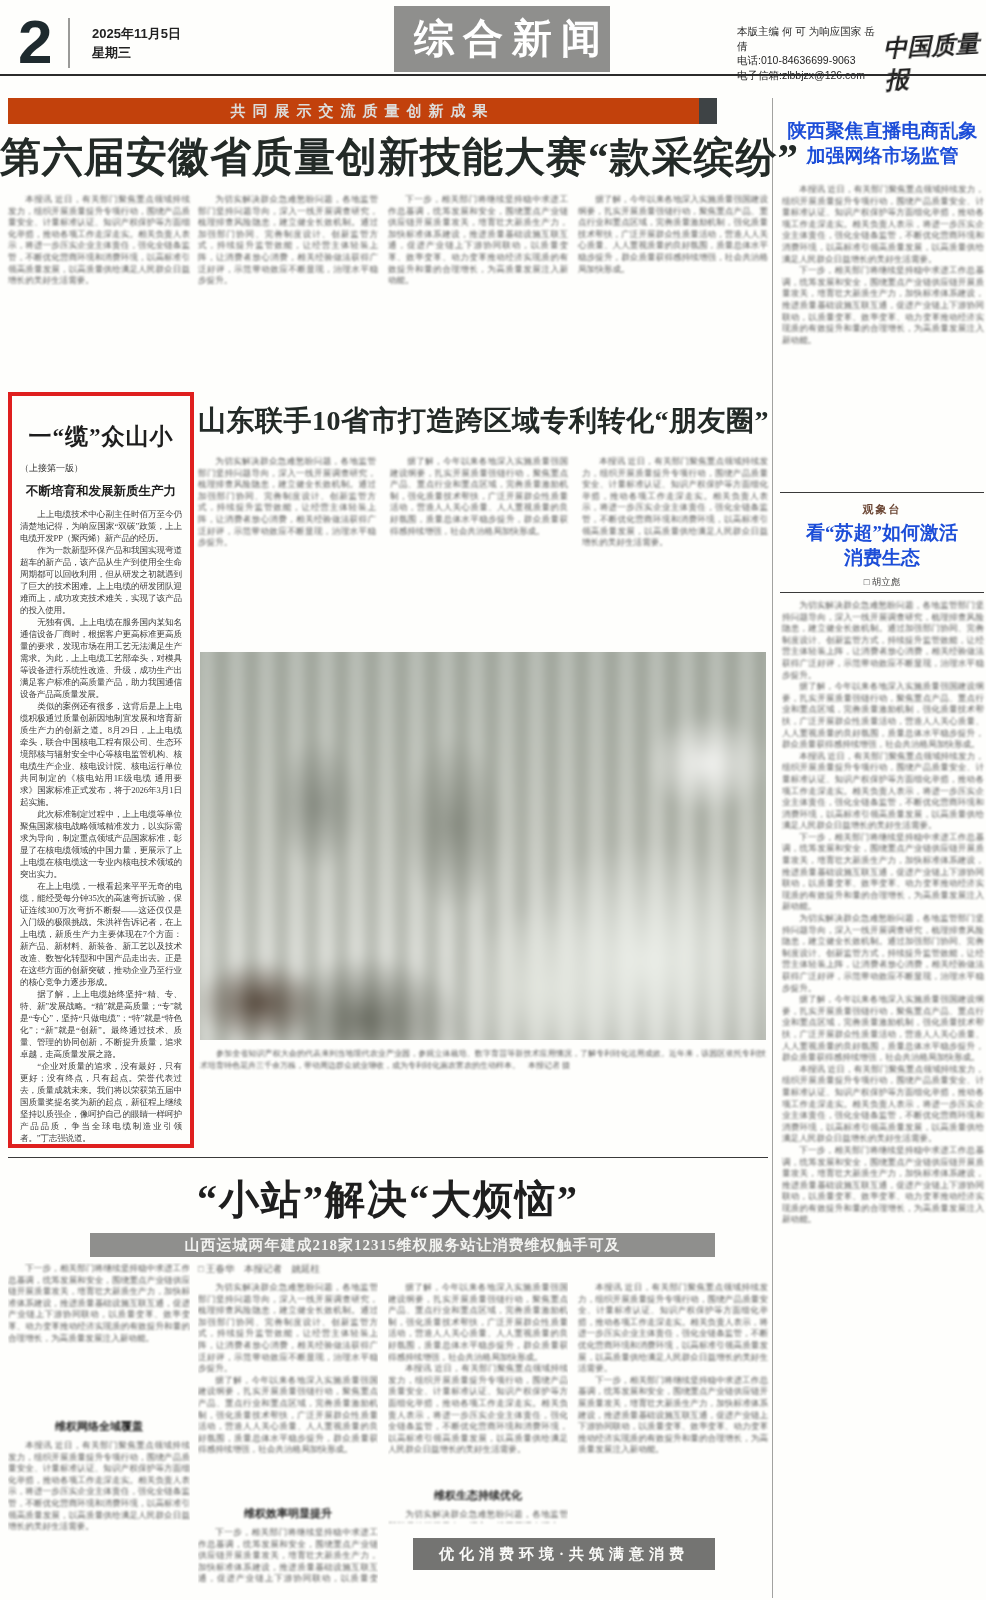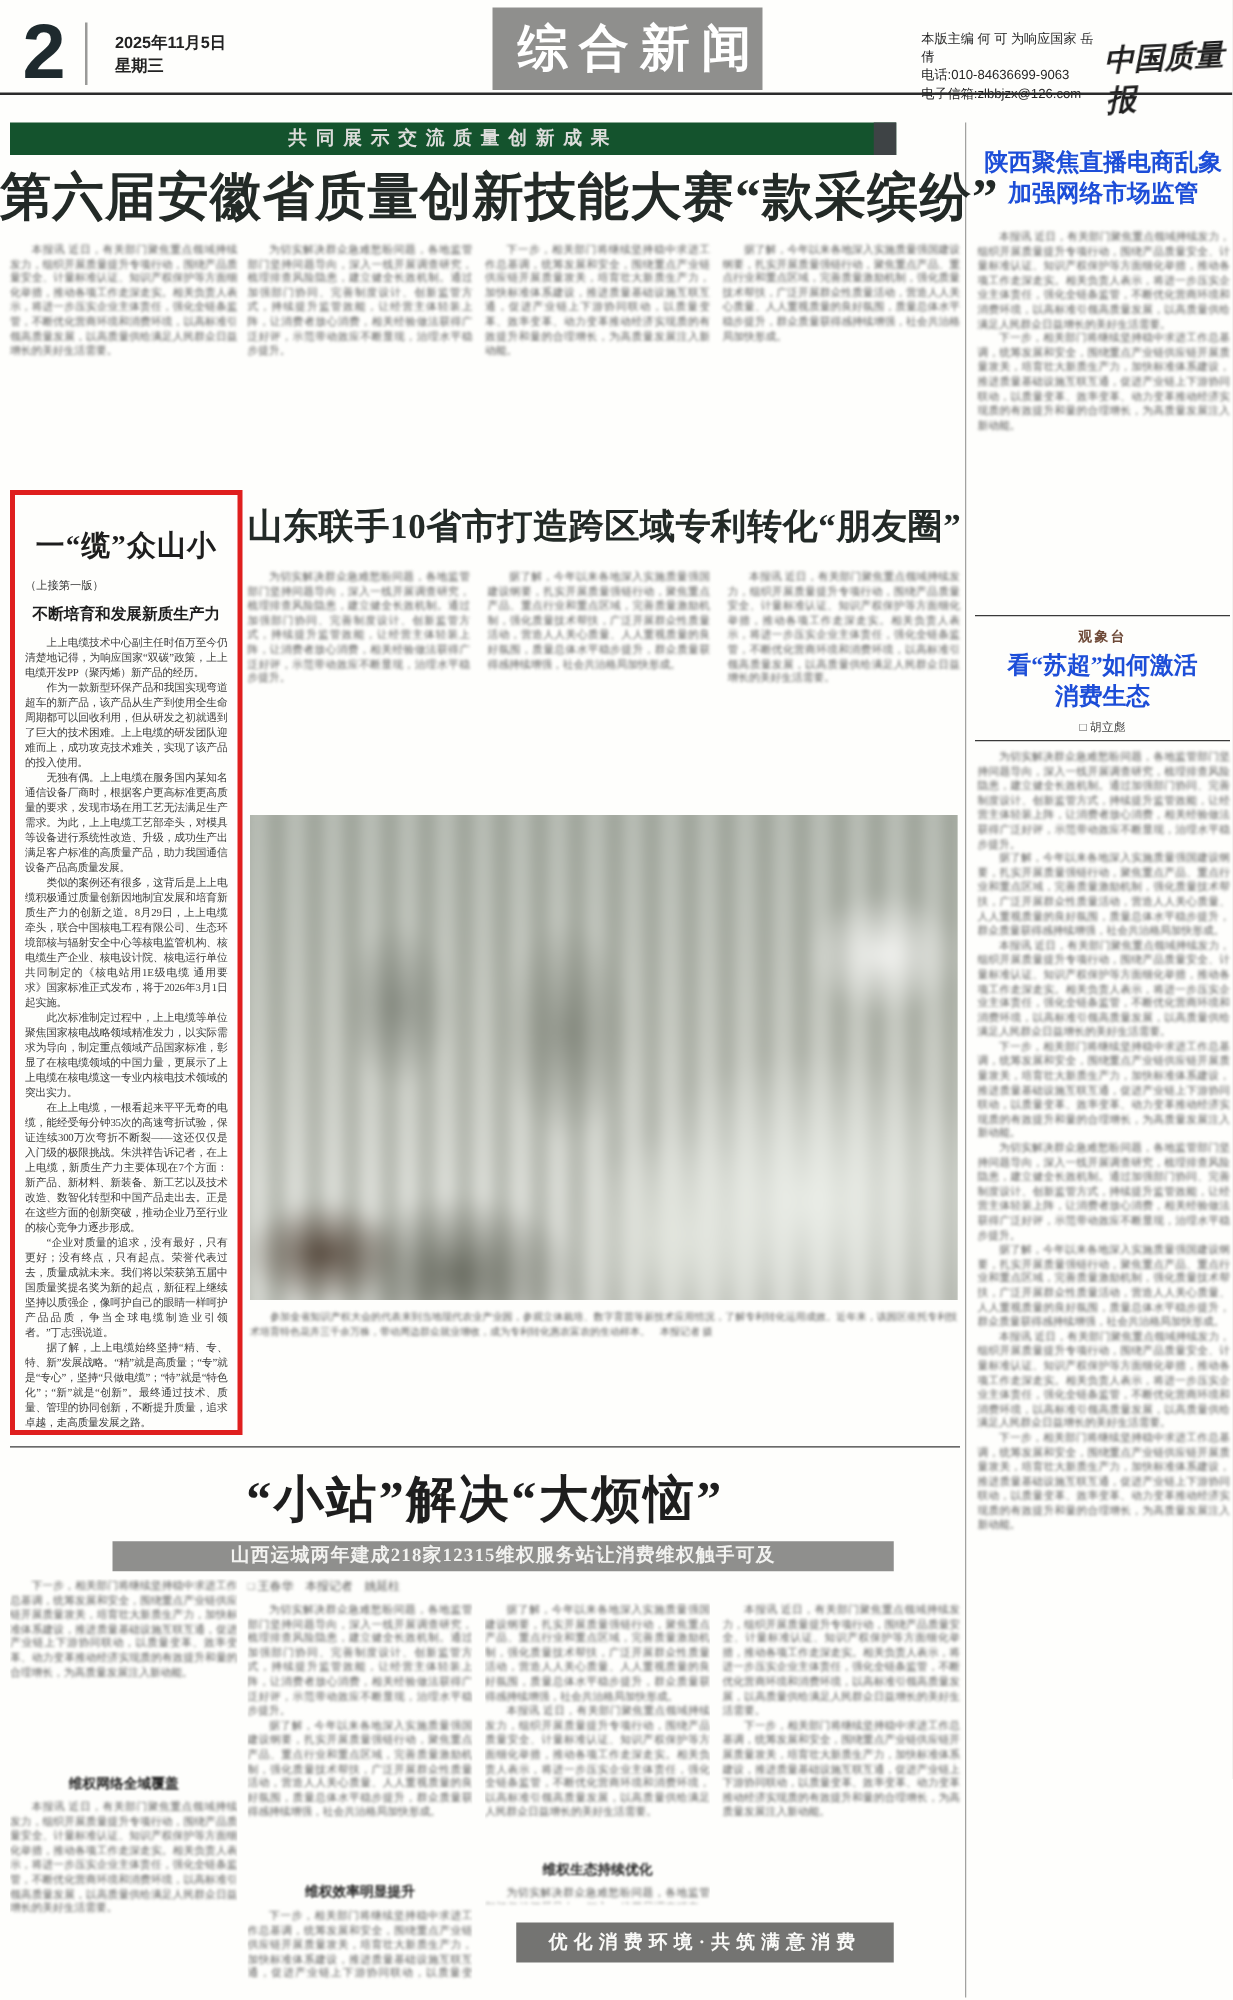--- a/index.html
+++ b/index.html
@@ -14,21 +14,21 @@
   .pagenum{font-size:62px;font-weight:bold;color:#1e2a2e;line-height:60px;font-family:"Liberation Sans","DejaVu Sans",sans-serif;}
   .hdr-divider{width:2px;background:#9a9a98;}
   .datebox{font-size:13px;color:#222;line-height:19px;font-weight:bold;font-family:"Liberation Sans","DejaVu Sans",sans-serif;}
   .banner{background:#8f8f8d;color:#fff;text-align:center;font-weight:bold;}
   .banner-inner{font-size:40px;letter-spacing:9px;line-height:66px;filter:blur(0.5px);text-align:right;}
   .masthead-line{height:2px;background:#2b2b2b;}
   .masthead-en{background:#fefefc;padding:0 14px;font-size:15px;color:#4c4c4c;letter-spacing:2px;font-family:"Liberation Sans","DejaVu Sans",sans-serif;}
   .contact{font-size:10.5px;line-height:14.5px;color:#262626;font-family:"Liberation Sans","DejaVu Sans",sans-serif;}
   .brand{font-size:24px;font-weight:bold;font-style:italic;color:#1f1f1f;transform:rotate(-3deg);filter:blur(0.4px);}
   
-  .kicker{background:#14532d;color:#dddddb;text-align:center;font-weight:bold;font-size:15px;letter-spacing:7px;line-height:26px;filter:blur(0.5px);}
+  .kicker{background:#c2410c;color:#dddddb;text-align:center;font-weight:bold;font-size:15px;letter-spacing:7px;line-height:26px;filter:blur(0.5px);}
   .kicker-cap{position:absolute;right:0;top:0;width:18px;height:26px;background:#3e4345;}
   .lead-headline{font-size:41px;font-weight:900;color:#232a27;text-align:center;letter-spacing:1px;line-height:58px;white-space:nowrap;}
   
   .redbox{border:4px solid #df1f1e;box-sizing:border-box;padding:23px 8px;overflow:hidden;background:#fefefc;}
   .redbox h2{margin:2px 0 10px;text-align:center;font-size:23px;letter-spacing:1px;color:#1d1d1d;}
   .cont-note{font-size:9px;color:#333;margin:0 0 8px;}
   .red-sub{font-size:12.5px;font-weight:bold;text-align:center;margin:0 0 8px;color:#1d1d1d;}
   .redbody{font-size:8.6px;line-height:12px;text-align:justify;color:#3c3c3c;letter-spacing:-0.2px;}
   .redbody p{margin:0;text-indent:2em;}
   
@@ -108,22 +108,22 @@
     <h2>一“缆”众山小</h2>
     <p class="cont-note">（上接第一版）</p>
     <p class="red-sub">不断培育和发展新质生产力</p>
     <div class="redbody">
       <p>上上电缆技术中心副主任时佰万至今仍清楚地记得，为响应国家“双碳”政策，上上电缆开发PP（聚丙烯）新产品的经历。</p>
       <p>作为一款新型环保产品和我国实现弯道超车的新产品，该产品从生产到使用全生命周期都可以回收利用，但从研发之初就遇到了巨大的技术困难。上上电缆的研发团队迎难而上，成功攻克技术难关，实现了该产品的投入使用。</p>
       <p>无独有偶。上上电缆在服务国内某知名通信设备厂商时，根据客户更高标准更高质量的要求，发现市场在用工艺无法满足生产需求。为此，上上电缆工艺部牵头，对模具等设备进行系统性改造、升级，成功生产出满足客户标准的高质量产品，助力我国通信设备产品高质量发展。</p>
       <p>类似的案例还有很多，这背后是上上电缆积极通过质量创新因地制宜发展和培育新质生产力的创新之道。8月29日，上上电缆牵头，联合中国核电工程有限公司、生态环境部核与辐射安全中心等核电监管机构、核电缆生产企业、核电设计院、核电运行单位共同制定的《核电站用1E级电缆 通用要求》国家标准正式发布，将于2026年3月1日起实施。</p>
       <p>此次标准制定过程中，上上电缆等单位聚焦国家核电战略领域精准发力，以实际需求为导向，制定重点领域产品国家标准，彰显了在核电缆领域的中国力量，更展示了上上电缆在核电缆这一专业内核电技术领域的突出实力。</p>
       <p>在上上电缆，一根看起来平平无奇的电缆，能经受每分钟35次的高速弯折试验，保证连续300万次弯折不断裂——这还仅仅是入门级的极限挑战。朱洪祥告诉记者，在上上电缆，新质生产力主要体现在7个方面：新产品、新材料、新装备、新工艺以及技术改造、数智化转型和中国产品走出去。正是在这些方面的创新突破，推动企业乃至行业的核心竞争力逐步形成。</p>
+      <p>据了解，上上电缆始终坚持“精、专、特、新”发展战略。“精”就是高质量；“专”就是“专心”，坚持“只做电缆”；“特”就是“特色化”；“新”就是“创新”。最终通过技术、质量、管理的协同创新，不断提升质量，追求卓越，走高质量发展之路。</p>
       <p>“企业对质量的追求，没有最好，只有更好；没有终点，只有起点。荣誉代表过去，质量成就未来。我们将以荣获第五届中国质量奖提名奖为新的起点，新征程上继续坚持以质强企，像呵护自己的眼睛一样呵护产品品质，争当全球电缆制造业引领者。”丁志强说道。</p>
-      <p>据了解，上上电缆始终坚持“精、专、特、新”发展战略。“精”就是高质量；“专”就是“专心”，坚持“只做电缆”；“特”就是“特色化”；“新”就是“创新”。最终通过技术、质量、管理的协同创新，不断提升质量，追求卓越，走高质量发展之路。</p>
     </div>
   </div>
 
   <div class="abs center-headline soft" style="left:198px;top:402px;width:570px;">山东联手10省市打造跨区域专利转化“朋友圈”</div>
 
   <div class="abs blurtxt smallbody" style="left:198px;top:456px;width:178px;height:188px;">
       <p>为切实解决群众急难愁盼问题，各地监管部门坚持问题导向，深入一线开展调查研究，梳理排查风险隐患，建立健全长效机制。通过加强部门协同、完善制度设计、创新监管方式，持续提升监管效能，让经营主体轻装上阵，让消费者放心消费，相关经验做法获得广泛好评，示范带动效应不断显现，治理水平稳步提升。</p>
     </div>
   <div class="abs blurtxt smallbody" style="left:390px;top:456px;width:178px;height:188px;">
       <p>据了解，今年以来各地深入实施质量强国建设纲要，扎实开展质量强链行动，聚焦重点产品、重点行业和重点区域，完善质量激励机制，强化质量技术帮扶，广泛开展群众性质量活动，营造人人关心质量、人人重视质量的良好氛围，质量总体水平稳步提升，群众质量获得感持续增强，社会共治格局加快形成。</p>

